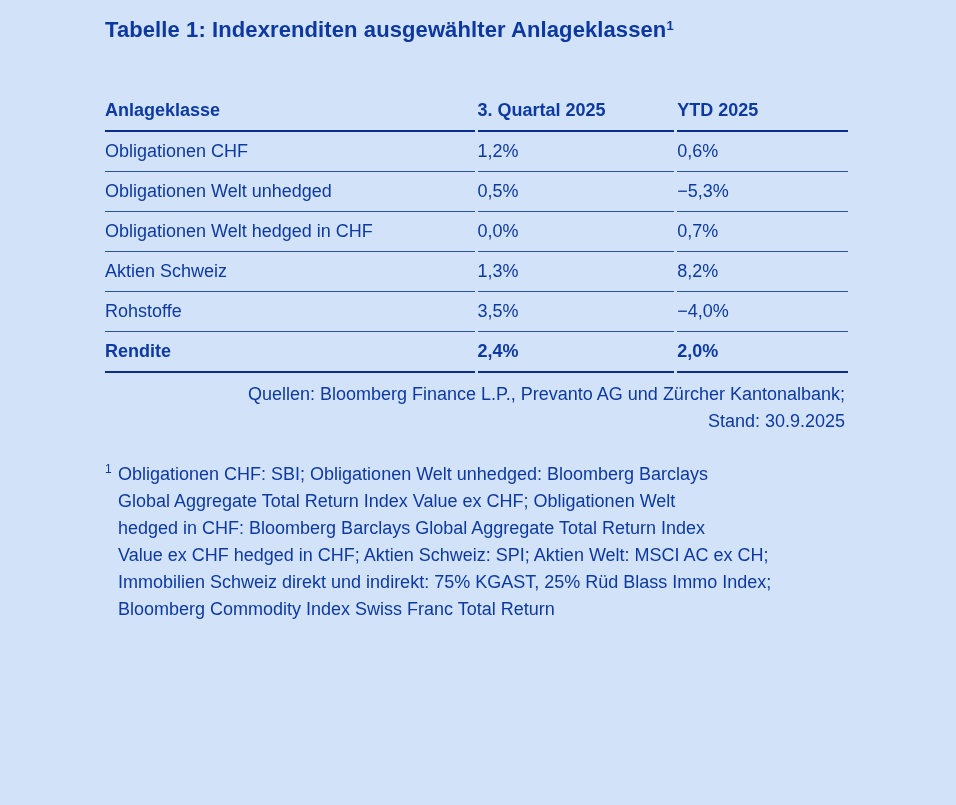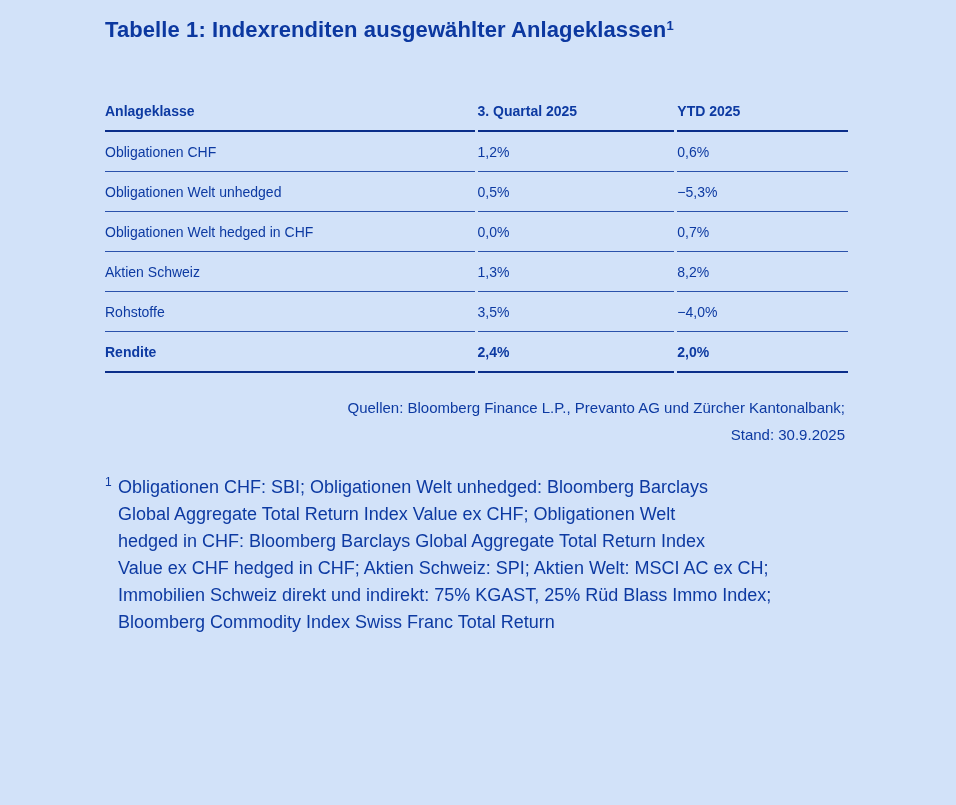--- a/index.html
+++ b/index.html
@@ -32,21 +32,21 @@
   }
   table.returns {
     border-collapse: separate;
     border-spacing: 3px 0;
     margin-left: -3px;
     margin-top: 48px;
     width: 749px;
     table-layout: fixed;
   }
   table.returns th, table.returns td {
-    font-size: 14px;
+    font-size: 18px;
     height: 39px;
     padding: 0;
     vertical-align: middle;
     white-space: nowrap;
   }
   col.c-label { width: 368px; }
   col.c-q3    { width: 196px; }
   col.c-ytd   { width: 170px; }
   th.col-label { text-align: left; }
   th.col-q3, td.cell-q3 { text-align: left; padding-right: 8px; }
@@ -57,24 +57,24 @@
   }
   tbody td {
     border-bottom: 1px solid #2b52ab;
   }
   tr.total-row td {
     font-weight: bold;
     border-bottom: 2px solid #0b2e8a;
     margin-top: 26px;
   }
   .source-block {
-    margin-top: 21px;
+    margin-top: 8px;
     width: 740px;
     text-align: right;
-    font-size: 15px;
+    font-size: 18px;
     line-height: 27px;
   }
   .footnote-block {
     margin-top: 26px;
     font-size: 18px;
     line-height: 27px;
     position: relative;
     padding-left: 13px;
   }
   .footnote-marker {

